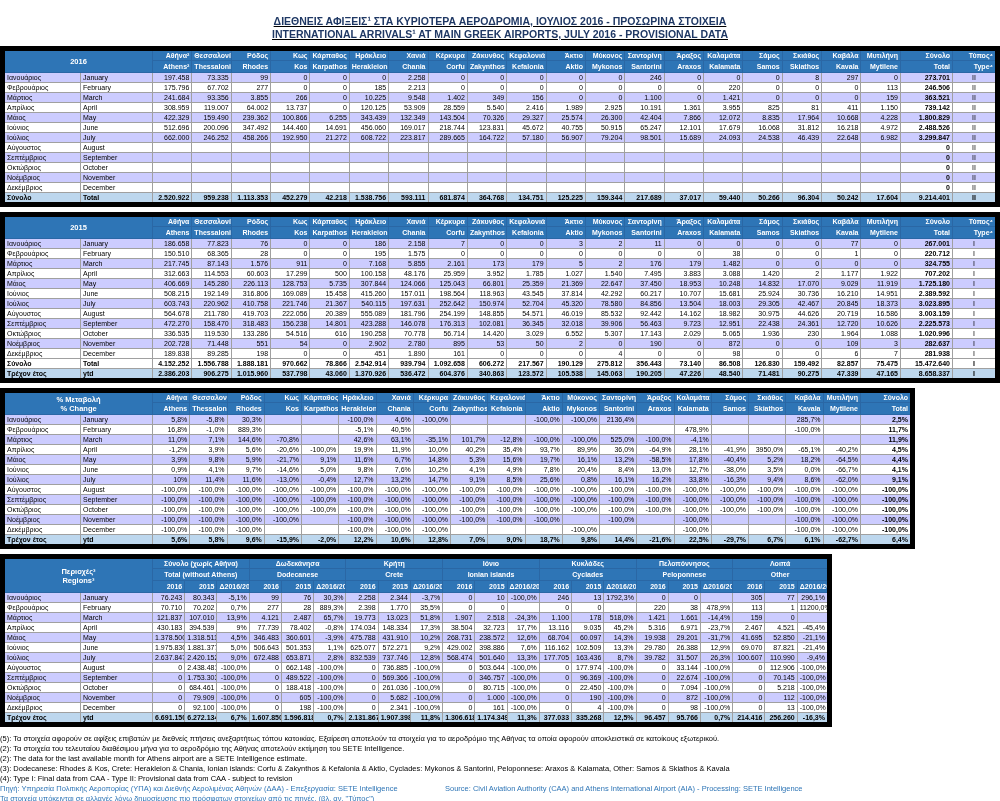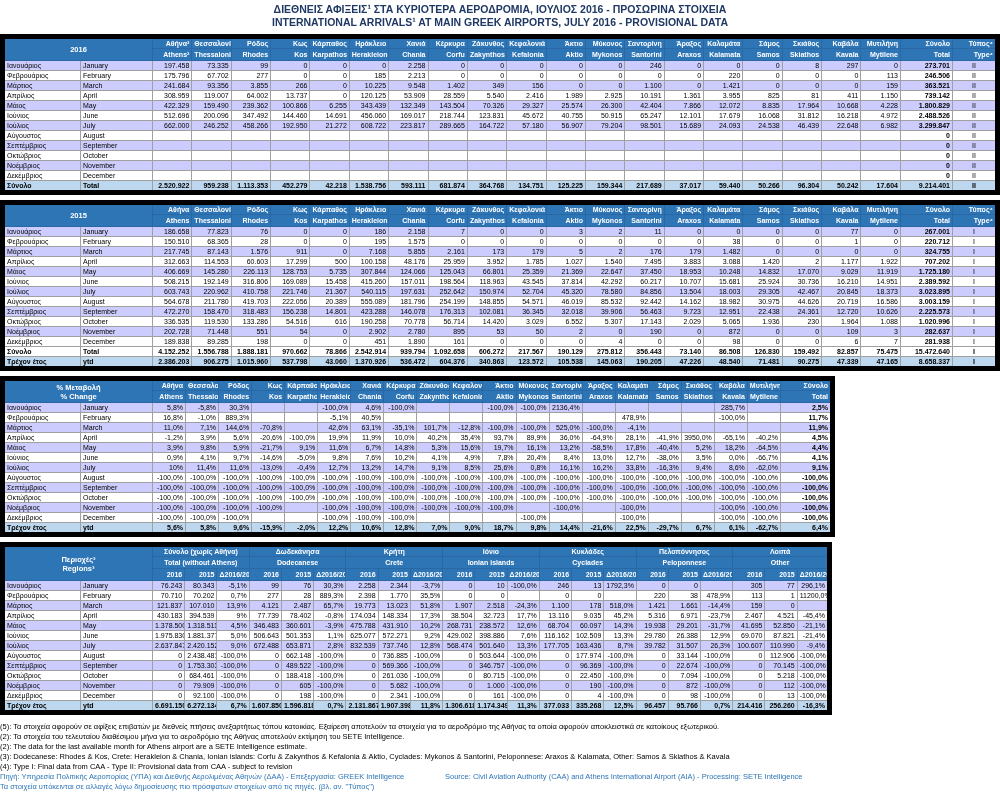--- a/index.html
+++ b/index.html
@@ -2,21 +2,21 @@
 <html style="--hdr: #2E75B6; --stripe: #CCCCFF; --ytd: #BDD7EE; --title: #1F3864; --src: #2E75B6;"><head>
 <meta charset="utf-8">
 <style>
   :root{
     --hdr:#2E75B6; --hdrline:#2a67a5; --stripe:#CCCCFF; --ytd:#BDD7EE;
     --grid:#a0a0a0; --title:#1F3864; --src:#2E75B6;
   }
   *{box-sizing:border-box;}
   body{margin:0;width:1000px;height:801px;overflow:hidden;background:#fff;
        font-family:"Liberation Sans","DejaVu Sans",sans-serif;color:#000;}
-  .title-block{padding-top:3px;}
+  .title-block{padding-top:15px;text-decoration:underline;}
   .title-block div{text-align:center;font-weight:bold;font-size:10.5px;line-height:13px;color:var(--title);}
   table{border-collapse:collapse;table-layout:fixed;margin:5px 0 0 0;border:5px solid #000000;}
   th{background:var(--hdr);color:#fff;font-size:7px;font-weight:bold;height:12px;
      border:1px solid var(--hdrline);padding:0 2px;overflow:hidden;white-space:nowrap;text-align:right;}
   th.lab{text-align:center;vertical-align:middle;font-size:7.5px;}
   th.grp,th.yr{text-align:center;}
   th.yr{text-align:right;}
   td{font-size:7px;height:9px;line-height:9px;border:1px solid var(--grid);
      padding:0 2px;white-space:nowrap;overflow:hidden;background:#fff;}
   td.num,td.tot{text-align:right;}
@@ -865,21 +865,21 @@
           <td class="num">48.540</td>
           <td class="num">71.481</td>
           <td class="num">90.275</td>
           <td class="num">47.339</td>
           <td class="num">47.165</td>
           <td class="num tot">8.658.337</td>
           <td class="type">I</td>
         </tr>
       </tbody>
     </table>
-  <table id="tpct" style="width:835px">
+  <table id="tpct" style="width:915px">
       <colgroup>
         <col style="width:78px">
         <col style="width:72px">
         <col>
         <col>
         <col>
         <col>
         <col>
         <col>
         <col>
@@ -1658,20 +1658,20 @@
       </tbody>
     </table>
 
   <div class="notes" id="notes">
       <div class="fn">(5): Τα στοιχεία αφορούν σε αφίξεις επιβατών με διεθνείς πτήσεις ανεξαρτήτως τόπου κατοικίας. Εξαίρεση αποτελούν τα στοιχεία για το αεροδρόμιο της Αθήνας τα οποία αφορούν αποκλειστικά σε κατοίκους εξωτερικού.</div>
       <div class="fn">(2): Τα στοιχεία του τελευταίου διαθέσιμου μήνα για το αεροδρόμιο της Αθήνας αποτελούν εκτίμηση του SETE Intelligence.</div>
       <div class="fn">(2): The data for the last available month for Athens airport are a SETE Intelligence estimate.</div>
       <div class="fn">(3): Dodecanese: Rhodes &amp; Kos, Crete: Herakleion &amp; Chania, Ionian islands: Corfu &amp; Zakynthos &amp; Kefalonia &amp; Aktio, Cyclades: Mykonos &amp; Santorini, Peloponnese: Araxos &amp; Kalamata, Other: Samos &amp; Skiathos &amp; Kavala</div>
       <div class="fn">(4): Type I: Final data from CAA - Type II: Provisional data from CAA - subject to revision</div>
       <div class="src-row">
-        <div class="gr">Πηγή: Υπηρεσία Πολιτικής Αεροπορίας (ΥΠΑ) και Διεθνής Αερολιμένας Αθηνών (ΔΑΑ) - Επεξεργασία: GREEK Intelligence</div>
+        <div class="gr">Πηγή: Υπηρεσία Πολιτικής Αεροπορίας (ΥΠΑ) και Διεθνής Αερολιμένας Αθηνών (ΔΑΑ) - Επεξεργασία: SETE Intelligence</div>
         <div class="en">Source: Civil Aviation Authority (CAA) and Athens International Airport (AIA) - Processing: SETE Intelligence</div>
       </div>
       <div class="src-row">
         <div class="gr">Τα στοιχεία υπόκεινται σε αλλαγές λόγω δημοσίευσης πιο πρόσφατων στοιχείων από τις πηγές. (βλ. αν. "Τύπος")</div>
       </div>
     </div>
 </div>
 
 </body></html>

